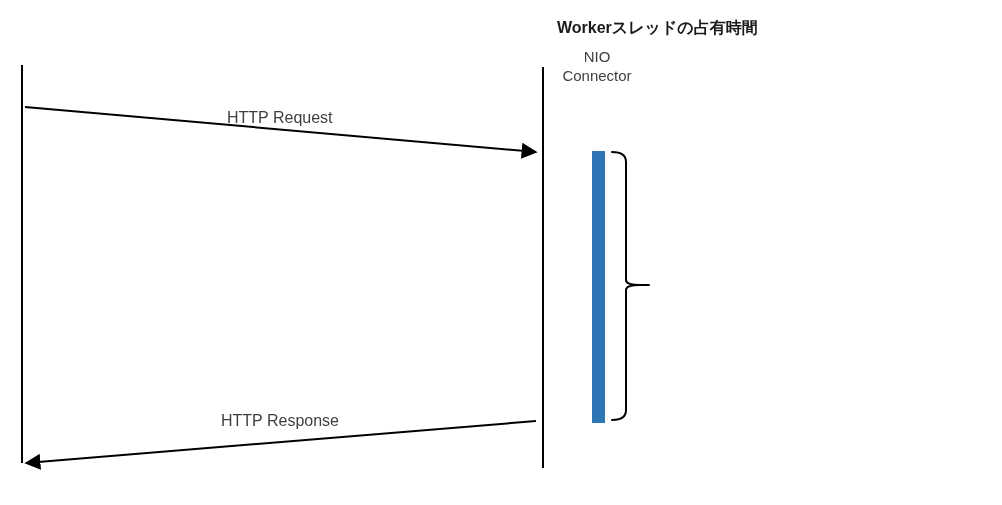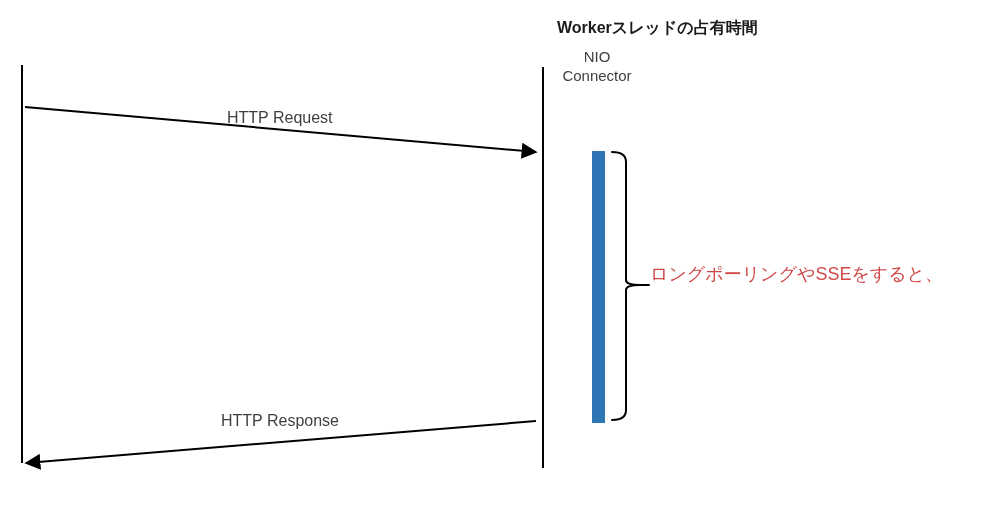--- a/index.html
+++ b/index.html
@@ -120,16 +120,15 @@
   <div class="title">Workerスレッドの占有時間</div>
 
   <div class="lifeline-label">NIO
 Connector</div>
 
   <div class="label request-label">HTTP Request</div>
 
   <div class="label response-label">HTTP Response</div>
 
   <div class="annotation">
-    <div>ロングポーリングやSSEをすると、</div>
   </div>
 
 </div>
 
 </body></html>

